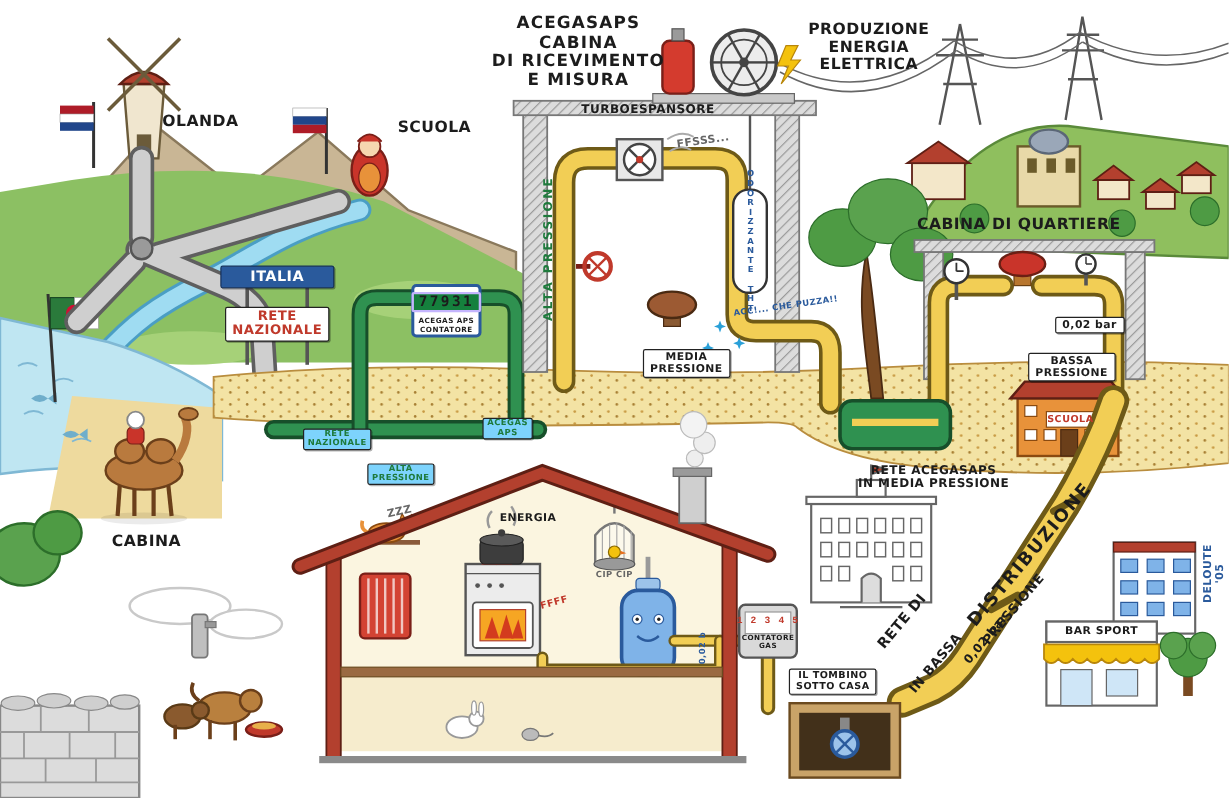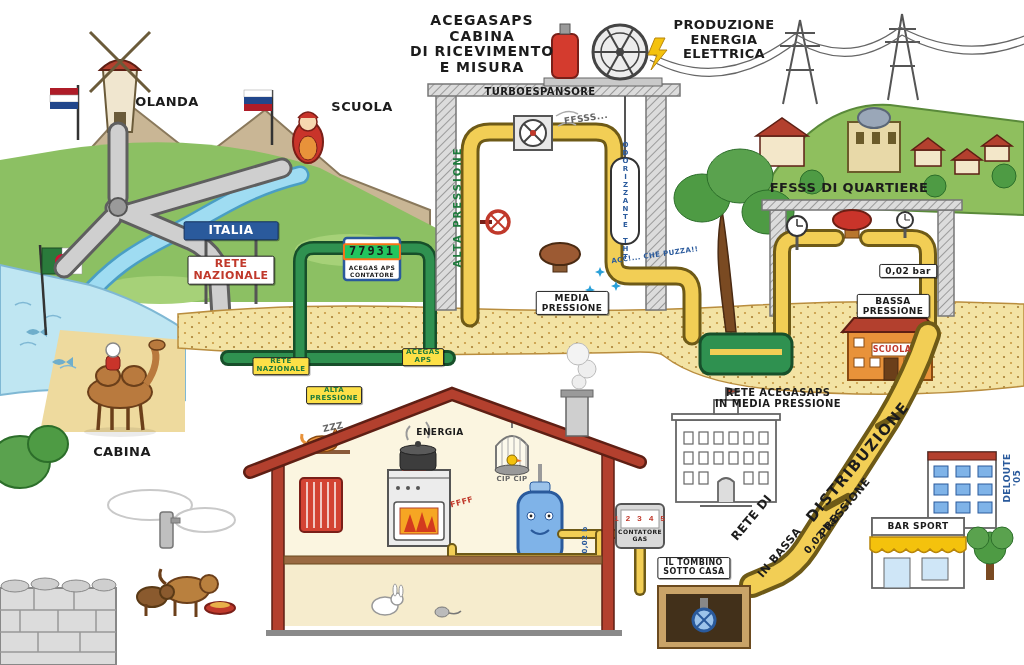--- a/index.html
+++ b/index.html
@@ -4,26 +4,26 @@
 <style>
   html,body{margin:0;padding:0;background:#fff}
   .stage{position:relative;width:1024px;height:665px;overflow:hidden;background:#fff;
          font-family:"DejaVu Sans",sans-serif}
   .stage svg{position:absolute;left:0;top:0}
   .labels{position:absolute;left:0;top:0;width:1024px;height:665px}
   .lbl{position:absolute;transform:translate(-50%,-50%);font-weight:bold;color:#1c1c1c;
        white-space:pre-line;text-align:center;line-height:1.12;letter-spacing:.4px}
   .box{background:#fff;border:1.5px solid #222;border-radius:2px;padding:1px 5px;
        box-shadow:1px 1px 0 rgba(0,0,0,.35)}
-  .tag{background:#fde047;border:1px solid #222;border-radius:2px;padding:0 3px;
+  .tag{background:#7dd3fc;border:1px solid #222;border-radius:2px;padding:0 3px;
        box-shadow:1px 1px 0 rgba(0,0,0,.3)}
   .italia{background:#2a5a9c;color:#fff;border:1.5px solid #16325c;border-radius:2px;
        padding:2px 24px;box-shadow:1px 1px 0 rgba(0,0,0,.35)}
   .digits{font-family:"DejaVu Sans Mono","DejaVu Sans",monospace;letter-spacing:2px;
-       background:#22c55e;border:2px solid #f97316;padding:0 4px;border-radius:2px}
+       background:#15803d;border:2px solid #c4b5fd;padding:0 4px;border-radius:2px}
   .digits2{font-family:Liberation Mono, monospace;letter-spacing:1px}
   .green{color:#1e7a3c}.red{color:#c0392b}.blue{color:#2a5a9c}.gray{color:#666}
   .s6{font-size:6px}.s7{font-size:7px}.s8{font-size:8px}.s9{font-size:9px}
   .s10{font-size:10px}.s11{font-size:11px}.s12{font-size:12px}.s13{font-size:13px}
   .s14{font-size:14px;letter-spacing:1px}.s15{font-size:15px;letter-spacing:1.5px}
 </style>
 </head>
 <body>
 
 <div class="stage">
@@ -531,21 +531,21 @@
   <div class="lbl s7 green tag" style="left:334px;top:395px">ALTA
 PRESSIONE</div>
   <div class="lbl s7 green tag" style="left:423px;top:357px">ACEGAS
 APS</div>
 
   <div class="lbl s9 box" style="left:572px;top:303px">MEDIA
 PRESSIONE</div>
   <div class="lbl s7 blue" style="left:625px;top:201px;writing-mode:vertical-rl;text-orientation:upright;letter-spacing:0;line-height:1">ODORIZZANTE THT</div>
   <div class="lbl s7 blue" style="left:655px;top:256px;transform:translate(-50%,-50%) rotate(-8deg)">ACC!... CHE PUZZA!!</div>
 
-  <div class="lbl s13" style="left:849px;top:188px">FFSSS DI QUARTIERE</div>
+  <div class="lbl s13" style="left:849px;top:188px">CABINA DI QUARTIERE</div>
   <div class="lbl s9 box" style="left:908px;top:271px">0,02 bar</div>
   <div class="lbl s9 box" style="left:893px;top:306px">BASSA
 PRESSIONE</div>
   <div class="lbl s10" style="left:778px;top:398px">RETE ACEGASAPS
 IN MEDIA PRESSIONE</div>
 
   <div class="lbl s8 red" style="left:892px;top:350px">SCUOLA</div>
   <div class="lbl s9" style="left:918px;top:526px">BAR SPORT</div>
 
   <div class="lbl s9 gray" style="left:333px;top:427px;transform:translate(-50%,-50%) rotate(-12deg)">ZZZ</div>

